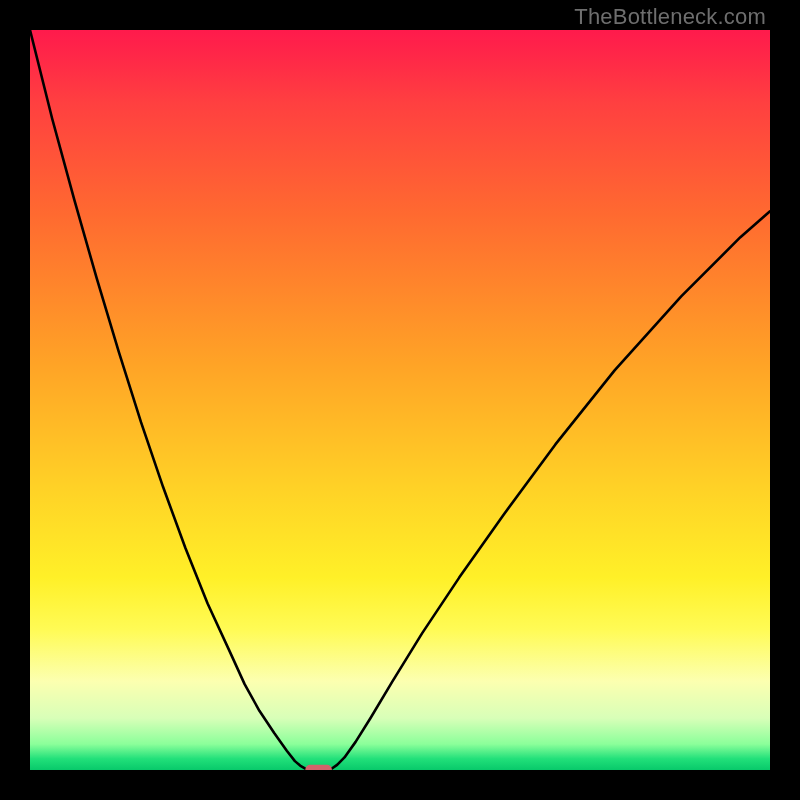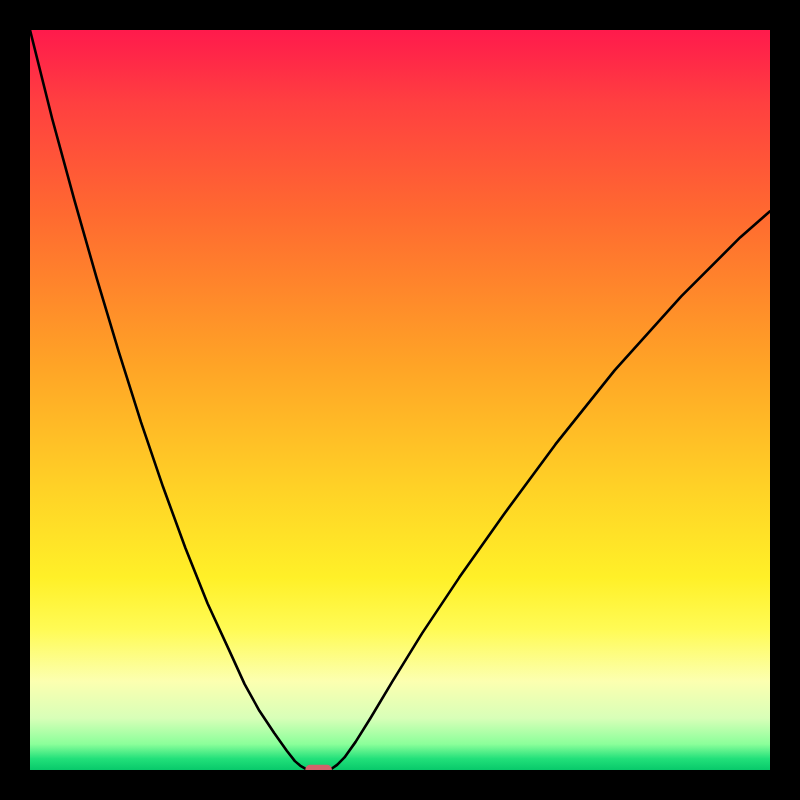--- a/index.html
+++ b/index.html
@@ -69,20 +69,21 @@
   .minimum-marker {
     fill: #d2636b;
     stroke: none;
   }
 </style>
 </head>
 <body>
 
 <div class="frame">
 
+  <div class="watermark">TheBottleneck.com</div>
 
   <div class="plot-area">
     <svg class="curve-svg" viewBox="0 0 740 740" preserveAspectRatio="none">
       <path id="left-branch" class="curve-path" d="M0.00 0.00 L22.20 88.80 L44.40 170.20 L66.60 247.90 L88.80 321.90 L111.00 392.20 L133.20 457.32 L155.40 518.00 L177.60 573.50 L199.80 621.60 L214.60 654.16 L229.40 680.80 L244.20 703.00 L256.78 720.76 L264.92 731.12 L270.10 735.56 L275.28 738.52"></path>
       <path id="right-branch" class="curve-path" d="M301.92 738.52 L307.10 734.82 L314.50 727.42 L325.60 711.88 L340.40 688.20 L362.60 651.20 L392.20 603.10 L429.20 547.60 L473.60 484.70 L525.40 414.40 L584.60 340.40 L651.20 266.40 L710.40 207.20 L740.00 181.30"></path>
       <rect id="min-marker" class="minimum-marker" rx="5" ry="5" x="275.28" y="734.82" width="26.64" height="10.36"></rect>
     </svg>
   </div>
 
 </div>

